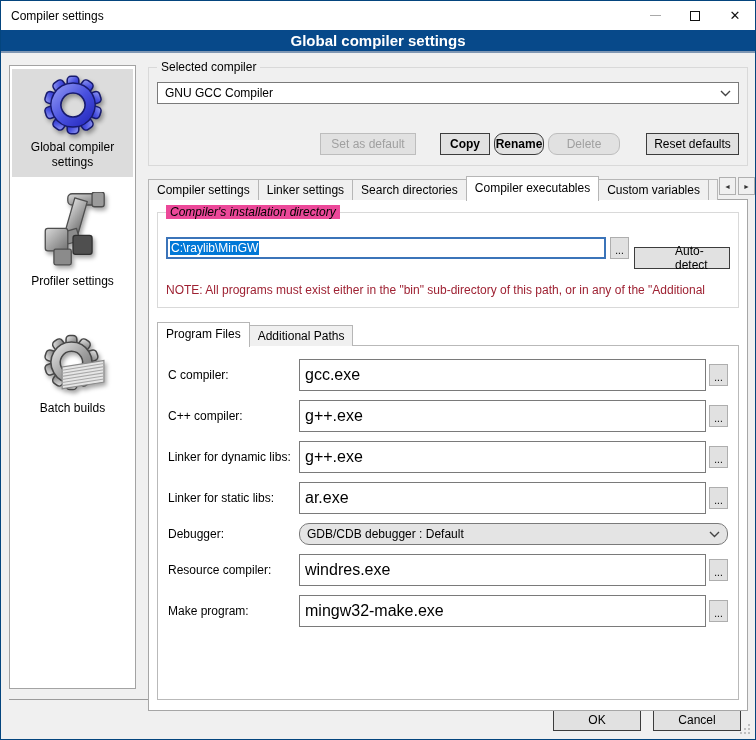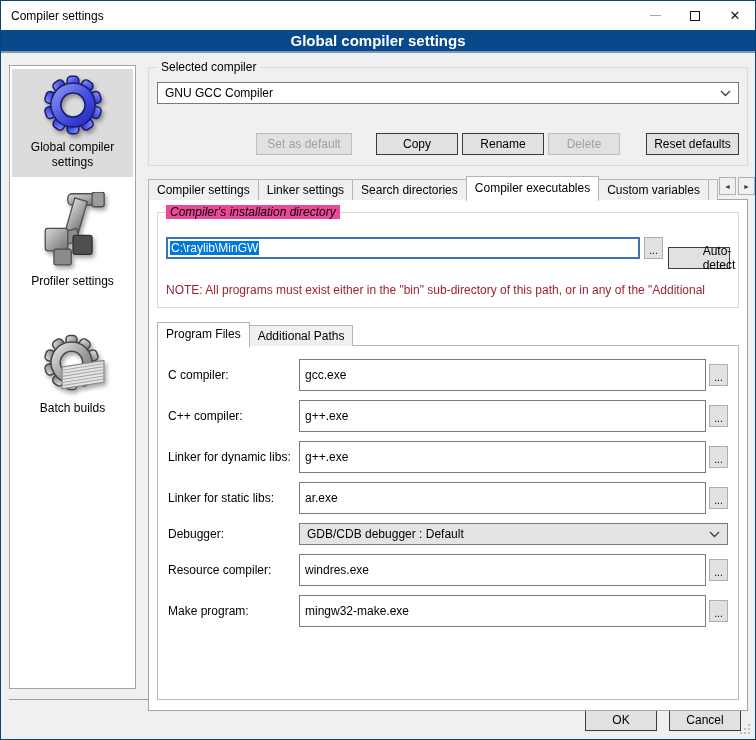--- a/index.html
+++ b/index.html
@@ -39,22 +39,22 @@
   .groupbox .legend{position:absolute;top:-8px;left:8px;padding:0 4px;background:#f0f0f0;}
   .groupbox.on-white .legend{background:#ec4899;font-style:italic;}
   
   .combo{height:22px;border:1px solid #7a7a7a;background:#fff;display:flex;align-items:center;padding:0 7px;cursor:default;}
   .combo .chev{margin-left:auto;}
   .combo.gray{background:#e4e4e4;}
   
   .btnrow{display:flex;margin-top:9px;align-items:center;}
   .btn{height:22px;background:#e1e1e1;border:1px solid #3c3c3c;display:flex;align-items:center;justify-content:center;cursor:default;margin-top:20px;}
   .btn.disabled{border-color:#bdbdbd;color:#a0a0a0;}
-  .w96{width:96px;} .w74{width:82px;} .w72{width:72px;} .w93{width:93px;} .w78{width:62px;padding-left:40px;}
-  .ml-auto{margin-left:auto;} .ml24{margin-left:24px;} .ml4{margin-left:4px;} .ml26{margin-left:26px;}
+  .w96{width:96px;} .w74{width:50px;font-weight:bold;} .w72{width:72px;} .w93{width:93px;} .w78{width:96px;padding-left:40px;}
+  .ml-auto{margin-left:auto;} .ml24{margin-left:24px;} .ml4{margin-left:4px;border-radius:9px;} .ml26{margin-left:26px;}
   
   .tabs{display:flex;align-items:flex-end;margin-top:10px;position:relative;z-index:2;}
   .tab{height:21px;line-height:20px;padding:0 8px;background:#f0f0f0;border:1px solid #b6b6b6;border-bottom:none;
     margin-right:-1px;white-space:nowrap;cursor:default;}
   .tab.active{height:25px;line-height:23px;background:#fff;margin-bottom:-1px;position:relative;z-index:3;}
   .tab.clip{max-width:41px;overflow:hidden;padding-right:0;}
   .tab-arrows{margin-left:auto;align-self:flex-start;display:flex;margin-top:1px;}
   .tab-arrow{width:17px;height:18px;background:#f0f0f0;border:1px solid #b0b0b0;margin-left:2px;
     display:flex;align-items:center;justify-content:center;font-size:7px;color:#333;cursor:default;}
   
@@ -68,27 +68,27 @@
   .mini-btn{width:19px;height:22px;background:#e1e1e1;border:1px solid #aeaeae;margin-left:4px;
     font-size:10px;display:flex;align-items:flex-end;justify-content:center;padding-bottom:4px;line-height:6px;cursor:default;}
   .autodetect{margin-left:5px;}
   .note{margin-top:14px;color:#9e2132;white-space:nowrap;overflow:hidden;}
   .subtabs{margin-top:14px;}
   .subpage{flex:1;margin-top:-1px;background:#fff;border:1px solid #b9b9b9;padding:13px 10px;}
   
   .frow{display:flex;align-items:center;margin-bottom:9px;}
   .flabel{width:131px;flex-shrink:0;}
   .fi{flex:1;height:32px;border:1px solid #7a7a7a;background:#fff;padding:0 5px;
-    font-family:"Liberation Sans",sans-serif;font-size:12px;color:#000;min-width:0;}
+    font-family:"Liberation Sans",sans-serif;font-size:16px;color:#000;min-width:0;}
   .frow .mini-btn{margin-left:3px;}
-  .fselect{flex:1;}
+  .fselect{flex:1;border-radius:10px;}
   
   .sep{position:absolute;left:8px;right:8px;bottom:39px;border-top:1px solid #9b9b9b;}
   .footer{position:absolute;right:14px;bottom:8px;display:flex;}
-  .footer .btn{width:72px;height:23px;}
+  .footer .btn{width:88px;height:23px;}
   .footer .btn + .btn{margin-left:12px;}
   .grip{position:absolute;right:5px;bottom:5px;width:2px;height:2px;background:#bfbfbf;
     box-shadow:0 -4px #bfbfbf,0 -8px #bfbfbf,-4px 0 #bfbfbf,-4px -4px #bfbfbf,-8px 0 #bfbfbf;}
 </style>
 </head>
 <body>
 
 <div class="window">
 
   <div class="titlebar">

